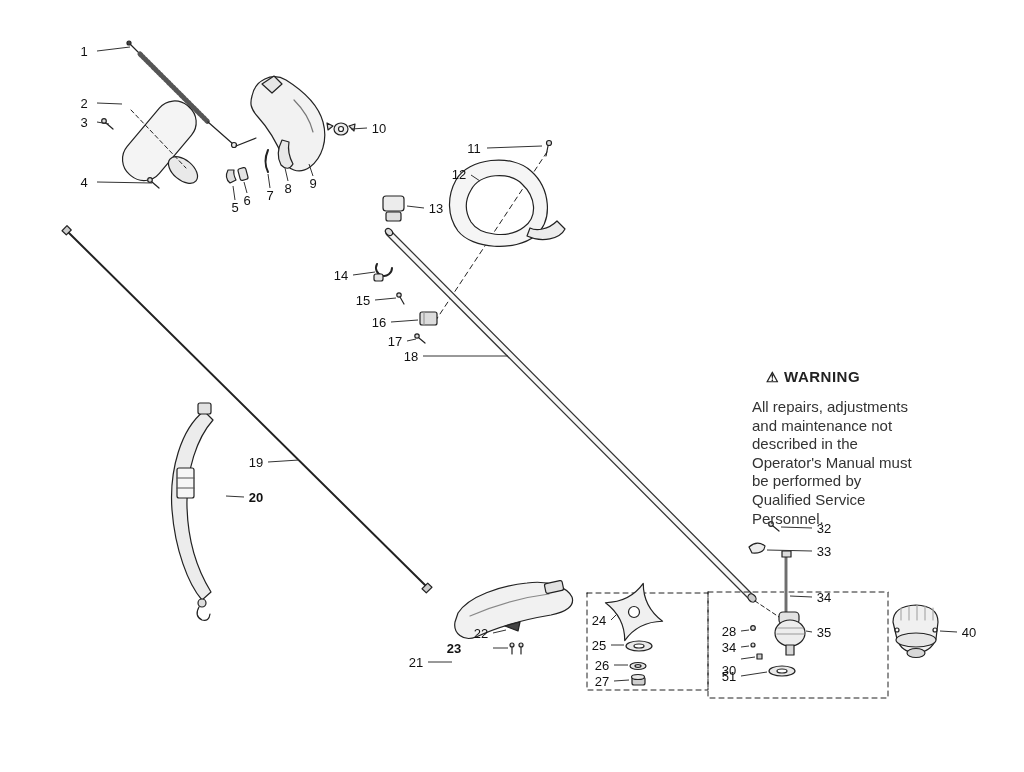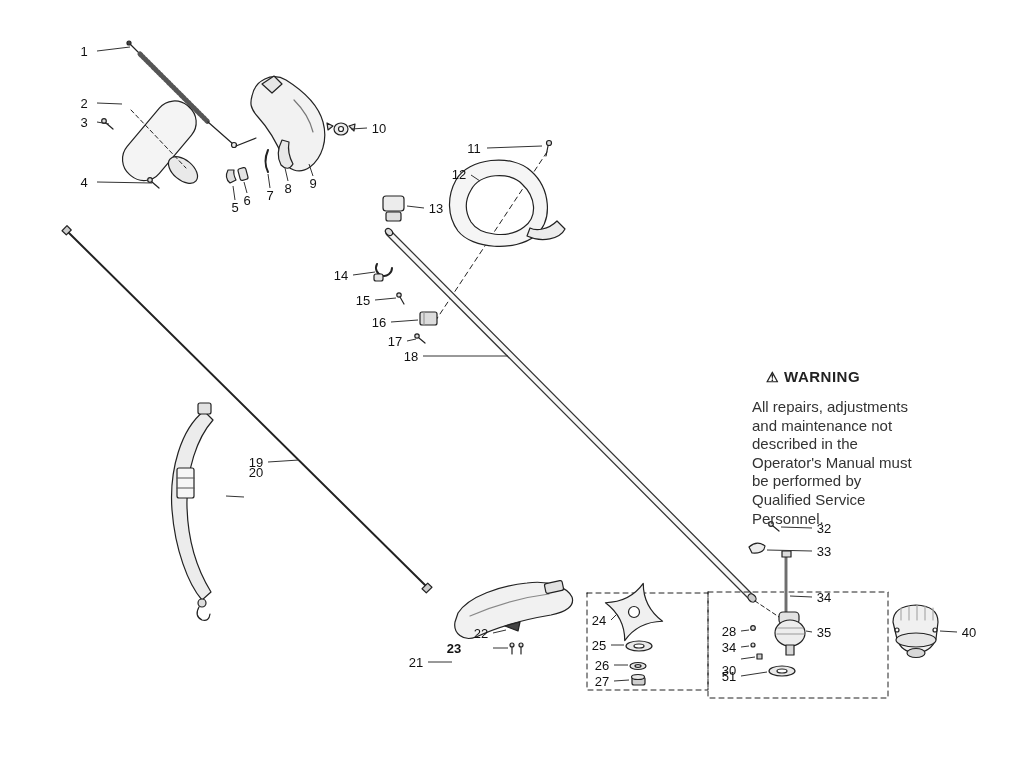--- a/index.html
+++ b/index.html
@@ -251,21 +251,21 @@
       <div class="part-label" style="left: 379px; top: 128px;">10</div>
       <div class="part-label" style="left: 474px; top: 148px;">11</div>
       <div class="part-label" style="left: 459px; top: 174px;">12</div>
       <div class="part-label" style="left: 436px; top: 208px;">13</div>
       <div class="part-label" style="left: 341px; top: 275px;">14</div>
       <div class="part-label" style="left: 363px; top: 300px;">15</div>
       <div class="part-label" style="left: 379px; top: 322px;">16</div>
       <div class="part-label" style="left: 395px; top: 341px;">17</div>
       <div class="part-label" style="left: 411px; top: 356px;">18</div>
       <div class="part-label" style="left: 256px; top: 462px;">19</div>
-      <div class="part-label" style="left: 256px; top: 472px;">20</div>
+      <div class="part-label" style="left: 256px; top: 497px; font-weight: bold;">20</div>
       <div class="part-label" style="left: 416px; top: 662px;">21</div>
       <div class="part-label" style="left: 481px; top: 633px;">22</div>
       <div class="part-label" style="left: 454px; top: 648px; font-weight: bold;">23</div>
       <div class="part-label" style="left: 599px; top: 620px;">24</div>
       <div class="part-label" style="left: 599px; top: 645px;">25</div>
       <div class="part-label" style="left: 602px; top: 665px;">26</div>
       <div class="part-label" style="left: 602px; top: 681px;">27</div>
       <div class="part-label" style="left: 729px; top: 631px;">28</div>
       <div class="part-label" style="left: 729px; top: 647px;">34</div>
       <div class="part-label" style="left: 729px; top: 659px; margin-top: 11px;">30</div>

